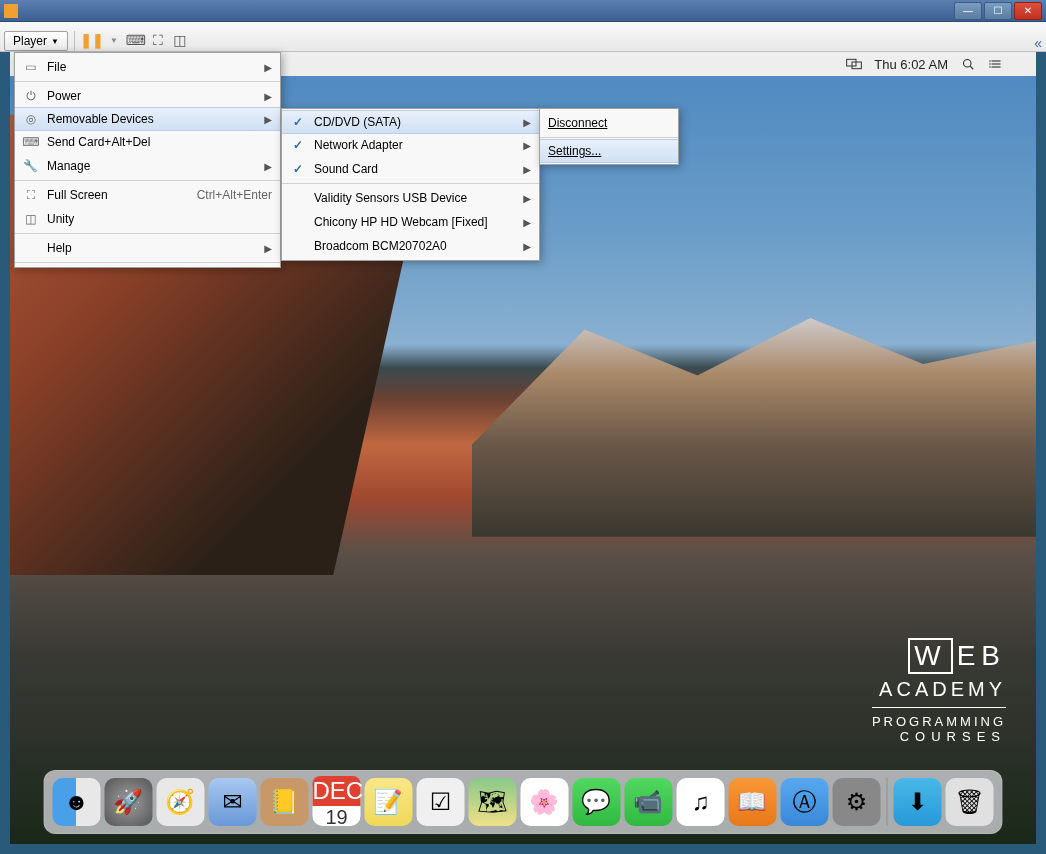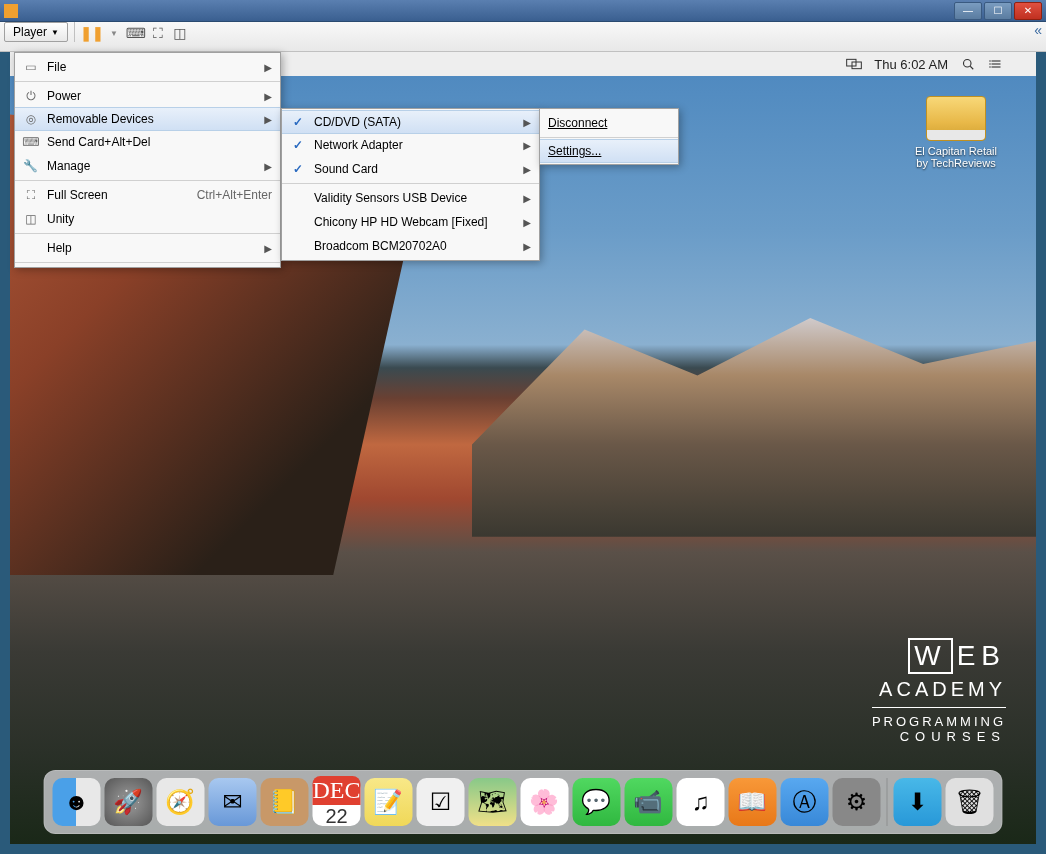--- a/index.html
+++ b/index.html
@@ -6,21 +6,21 @@
 body { width: 1046px; height: 854px; overflow: hidden; background: #2a5a7a; position: relative; }
 
 
 .win-titlebar { height: 22px; background: linear-gradient(to bottom, #5a7fb0, #3a5f90); display: flex; align-items: center; padding: 0 4px; color: #fff; font-size: 12px; border-bottom: 1px solid #2a4a70; }
 .win-titlebar .vm-icon { width: 14px; height: 14px; background: #f0a030; margin-right: 6px; }
 .win-titlebar .spacer { flex: 1; }
 .win-titlebar .wbtn { width: 28px; height: 18px; margin-left: 2px; display:flex; align-items:center; justify-content:center; font-size:10px; color:#fff; background: linear-gradient(#7a9cc0,#5a7ca0); border:1px solid #3a5a80; border-radius:2px; cursor:pointer; }
 .win-titlebar .wbtn.close { background: linear-gradient(#e05040,#c03020); border-color:#902010; }
 
 
-.vm-toolbar { height: 30px; background: linear-gradient(to bottom, #f8f8f8, #e8e8e8); display:flex; align-items:flex-start; padding: 0 4px; border-bottom:1px solid #c0c0c0; font-size:12px; }
+.vm-toolbar { height: 30px; background: linear-gradient(to bottom, #f8f8f8, #e8e8e8); display:flex; align-items:flex-end; padding: 0 4px; border-bottom:1px solid #c0c0c0; font-size:12px; }
 .player-btn { border:1px solid #a0a0a0; background: linear-gradient(#fff,#e8e8e8); padding:2px 8px; border-radius:2px; cursor:pointer; display:flex; align-items:center; gap:4px; }
 .player-btn .tri { font-size:8px; }
 .vm-toolbar .sep { width:1px; height:20px; background:#c0c0c0; margin:0 6px; }
 .vm-toolbar .tbtn { width:22px; height:22px; display:flex; align-items:center; justify-content:center; cursor:pointer; color:#555; font-size:14px; }
 .vm-toolbar .tbtn.pause { color:#f0a030; font-weight:bold; }
 .vm-toolbar .tbtn.play-tri { font-size:8px; color:#888; }
 .vm-toolbar .chevron { margin-left:auto; color:#3a6aa0; cursor:pointer; font-size:14px; }
 
 
 .guest { position:absolute; top:52px; left:10px; right:10px; bottom:10px; background:#000; overflow:hidden; }
@@ -54,21 +54,21 @@
 
 .dock { position:absolute; bottom:10px; left:50%; transform:translateX(-50%); height:64px; padding:4px 8px; background: rgba(230,230,235,0.7); border-radius:12px; display:flex; align-items:center; gap:4px; border:1px solid rgba(200,200,200,0.5); }
 .dock .dicon { width:48px; height:48px; border-radius:10px; display:flex; align-items:center; justify-content:center; font-size:24px; cursor:pointer; }
 .dock .dsep { width:1px; height:48px; background: rgba(100,100,100,0.4); margin:0 2px; }
 .di-finder { background: linear-gradient(to right, #4aa0e8 50%, #e8e8e8 50%); }
 .di-launchpad { background: radial-gradient(circle, #888 30%, #555 100%); }
 .di-safari { background: #e8e8e8; }
 .di-mail { background: linear-gradient(#a8c8f0, #6898d8); }
 .di-contacts { background: #c89868; }
 .di-calendar { background: #fff; flex-direction:column; font-size:9px; }
-.di-calendar .mon { background:#e04030; color:#fff; width:100%; text-align:center; border-radius:8px 8px 0 0; padding:1px 0;font-family:Liberation Serif, serif; }
+.di-calendar .mon { background:#e04030; color:#fff; width:100%; text-align:center; border-radius:8px 8px 0 0; padding:1px 0; }
 .di-calendar .day { font-size:20px; color:#333; }
 .di-notes { background: linear-gradient(#f8e888, #f0d858); }
 .di-reminders { background: #f0f0f0; }
 .di-maps { background: linear-gradient(#88c888, #f0e088); }
 .di-photos { background: #fff; }
 .di-messages { background: linear-gradient(#50d860, #30b840); border-radius:50%; }
 .di-facetime { background: linear-gradient(#50d860, #30b840); }
 .di-itunes { background: #fff; }
 .di-ibooks { background: linear-gradient(#f89838, #e87818); border-radius:50%; }
 .di-appstore { background: linear-gradient(#58a8f0, #3888d8); border-radius:50%; }
@@ -144,46 +144,41 @@
           <circle cx="0" cy="8" r="1" fill="#333"></circle>
           <circle cx="0" cy="12" r="1" fill="#333"></circle>
         </svg>
     </div>
   </div>
 
   <div class="wallpaper">
     <div class="mtn"></div>
     <div class="cliff"></div>
 
-    <div class="drive-icon">
-      <div class="disk"></div>
-      <div>El Capitan Retail</div>
-      <div>by TechReviews</div>
-    </div>
 
     <div class="watermark">
       <div class="wlogo">
         <span class="wbox">W</span>
         <span>EB</span>
       </div>
       <div class="wacad">ACADEMY</div>
       <hr>
       <div class="wprog">PROGRAMMING</div>
       <div class="wcrs">COURSES</div>
     </div>
 
     <div class="dock">
       <div class="dicon di-finder">☻</div>
       <div class="dicon di-launchpad">🚀</div>
       <div class="dicon di-safari">🧭</div>
       <div class="dicon di-mail">✉</div>
       <div class="dicon di-contacts">📒</div>
       <div class="dicon di-calendar">
         <div class="mon">DEC</div>
-        <div class="day">22</div>
+        <div class="day">19</div>
       </div>
       <div class="dicon di-notes">📝</div>
       <div class="dicon di-reminders">☑</div>
       <div class="dicon di-maps">🗺</div>
       <div class="dicon di-photos">🌸</div>
       <div class="dicon di-messages">💬</div>
       <div class="dicon di-facetime">📹</div>
       <div class="dicon di-itunes">♫</div>
       <div class="dicon di-ibooks">📖</div>
       <div class="dicon di-appstore">Ⓐ</div>

